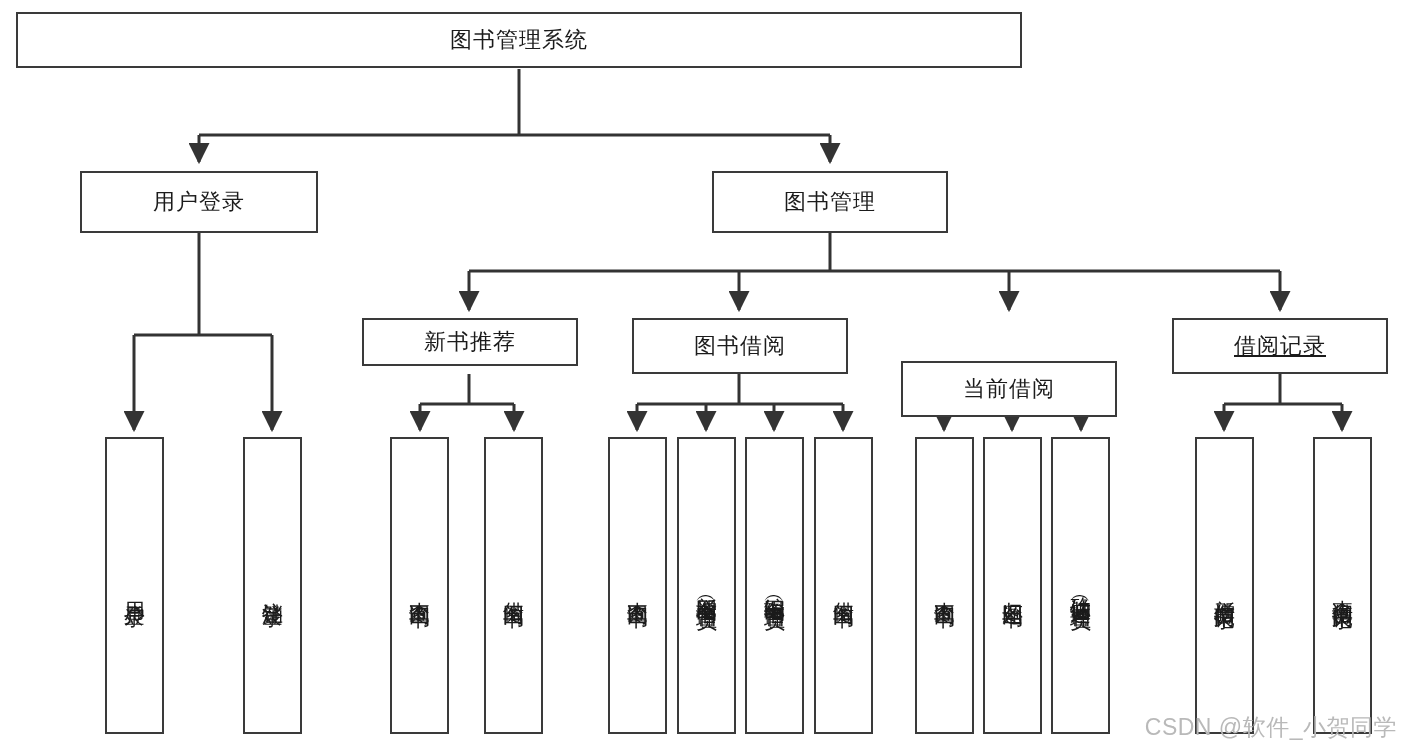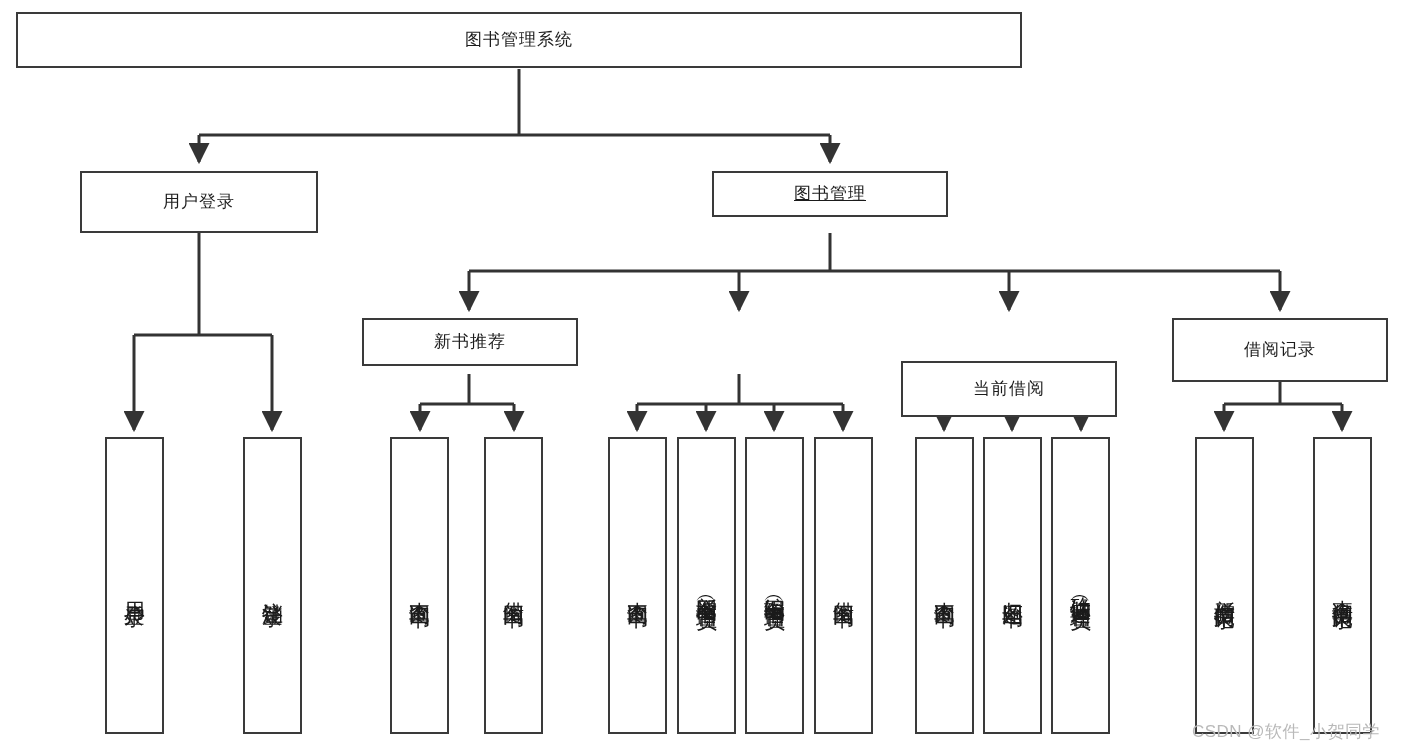--- a/index.html
+++ b/index.html
@@ -29,42 +29,42 @@
     position: absolute;
     box-sizing: border-box;
     background: #ffffff;
     border: 2px solid #3a3a3a;
     display: flex;
     align-items: center;
     justify-content: center;
     color: #1b1b1b;
   }
   .node.horiz {
-    font-size: 17px;
+    font-size: 22px;
     letter-spacing: 1px;
     line-height: 1.2;
   }
   .node.vert {
     writing-mode: vertical-rl;
     text-orientation: upright;
     font-size: 21px;
     line-height: 1.15;
     letter-spacing: 2px;
     padding-top: 6px;
   }
   .node.vert .vlabel {
     writing-mode: vertical-rl;
     text-orientation: upright;
     white-space: nowrap;
   }
   #watermark {
     position: absolute;
-    right: 25px;
+    right: 8px;
     bottom: 4px;
-    font-size: 17px;
+    font-size: 23px;
     color: #b9b9b9;
     letter-spacing: 0.5px;
     white-space: nowrap;
     font-family: "Liberation Sans", "DejaVu Sans", sans-serif;
   }
 </style>
 </head>
 <body>
 
 <div id="canvas">
@@ -119,31 +119,34 @@
     </g>
   </svg>
 
   <div class="node horiz" style="left:16px; top:12px; width:1006px; height:56px;">
     <span>图书管理系统</span>
   </div>
 
   <div class="node horiz" style="left:80px; top:171px; width:238px; height:62px;">
     <span>用户登录</span>
   </div>
-  <div class="node horiz" style="left:712px; top:171px; width:236px; height:46px;text-decoration:underline;">
+  <div class="node horiz" style="left:712px; top:171px; width:236px; height:62px;">
     <span>图书管理</span>
   </div>
 
   <div class="node horiz" style="left:362px; top:318px; width:216px; height:48px;">
     <span>新书推荐</span>
   </div>
+  <div class="node horiz" style="left:632px; top:318px; width:216px; height:56px;">
+    <span>图书借阅</span>
+  </div>
   <div class="node horiz" style="left:901px; top:318px; width:216px; height:56px;margin-top:43px;">
     <span>当前借阅</span>
   </div>
-  <div class="node horiz" style="left:1172px; top:318px; width:216px; height:64px;">
+  <div class="node horiz" style="left:1172px; top:318px; width:216px; height:56px;text-decoration:underline;">
     <span>借阅记录</span>
   </div>
 
   <div class="node vert" style="left:105px; top:437px; width:59px; height:297px;">
     <span class="vlabel">用户登录</span>
   </div>
   <div class="node vert" style="left:243px; top:437px; width:59px; height:297px;">
     <span class="vlabel">注销登录</span>
   </div>
 

